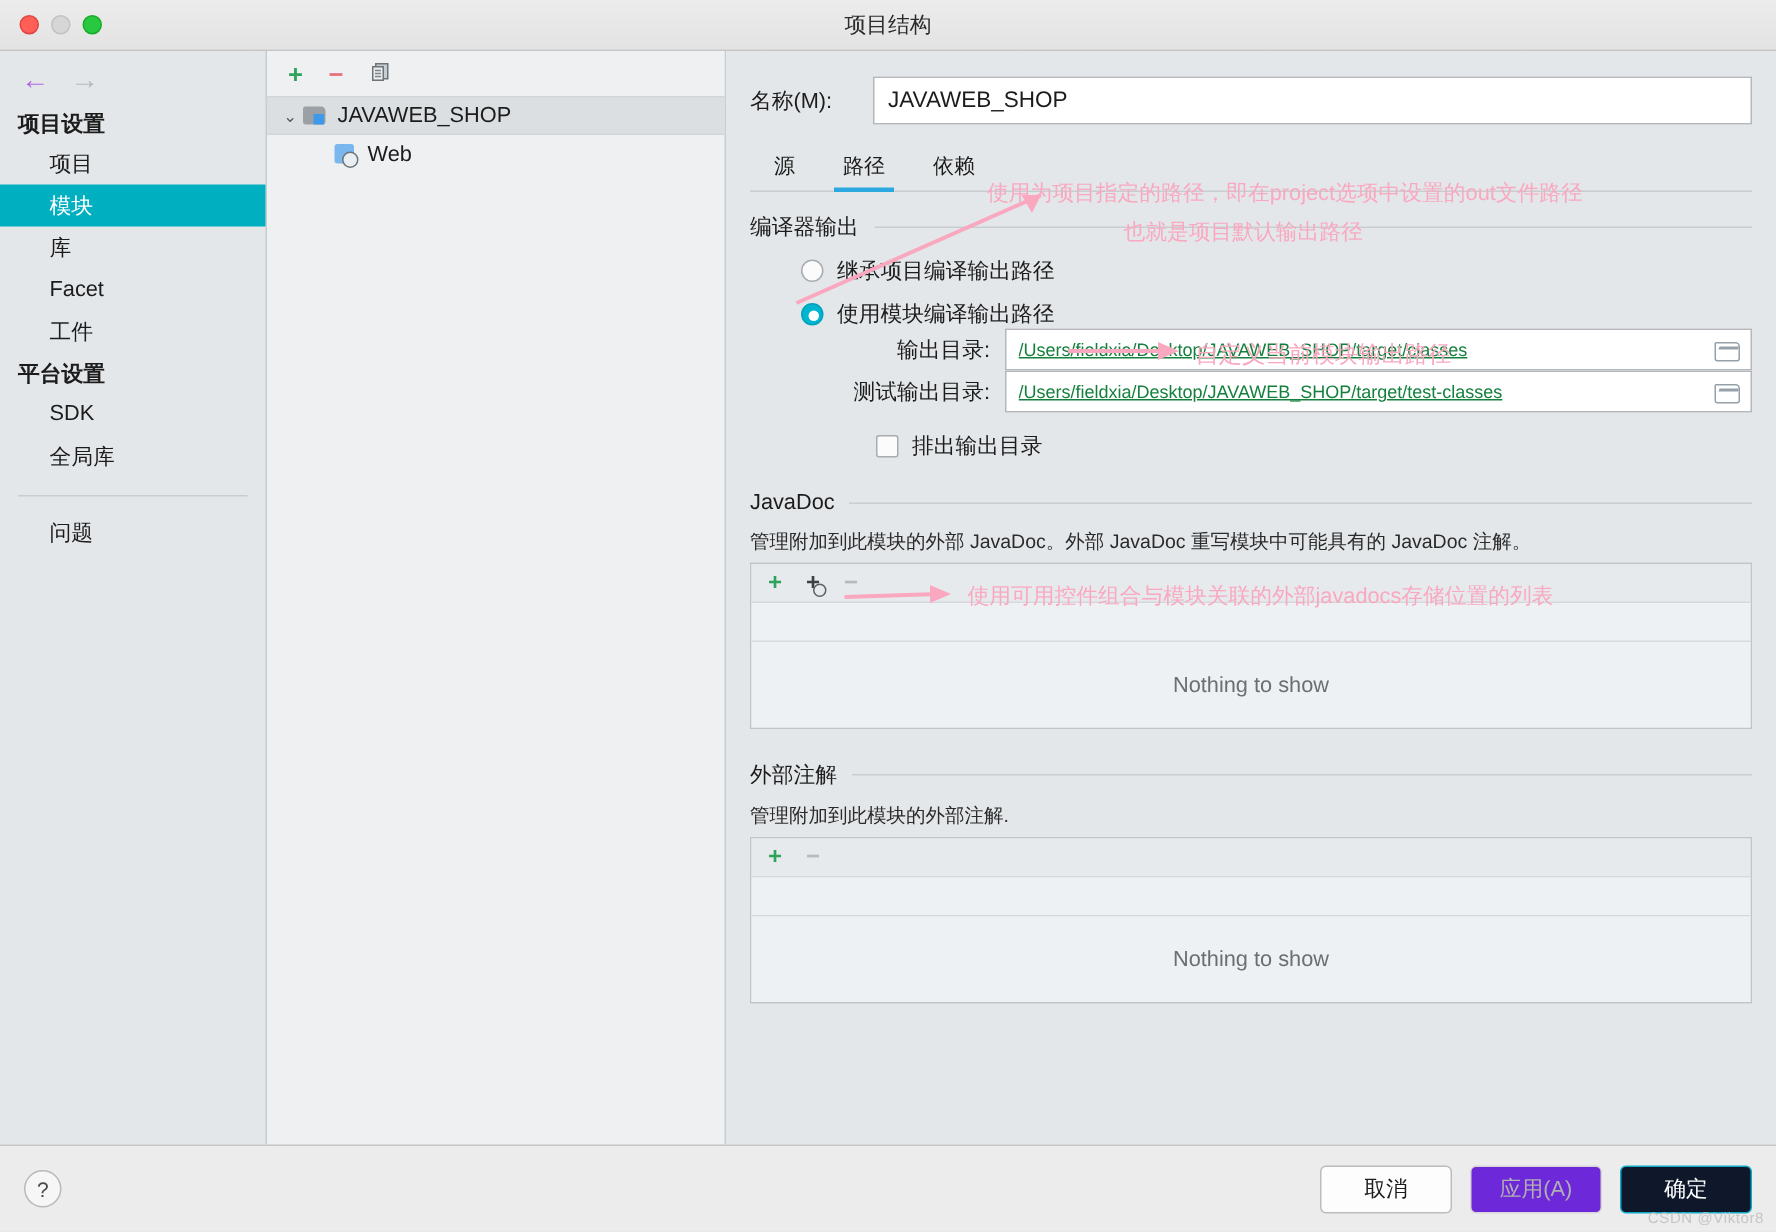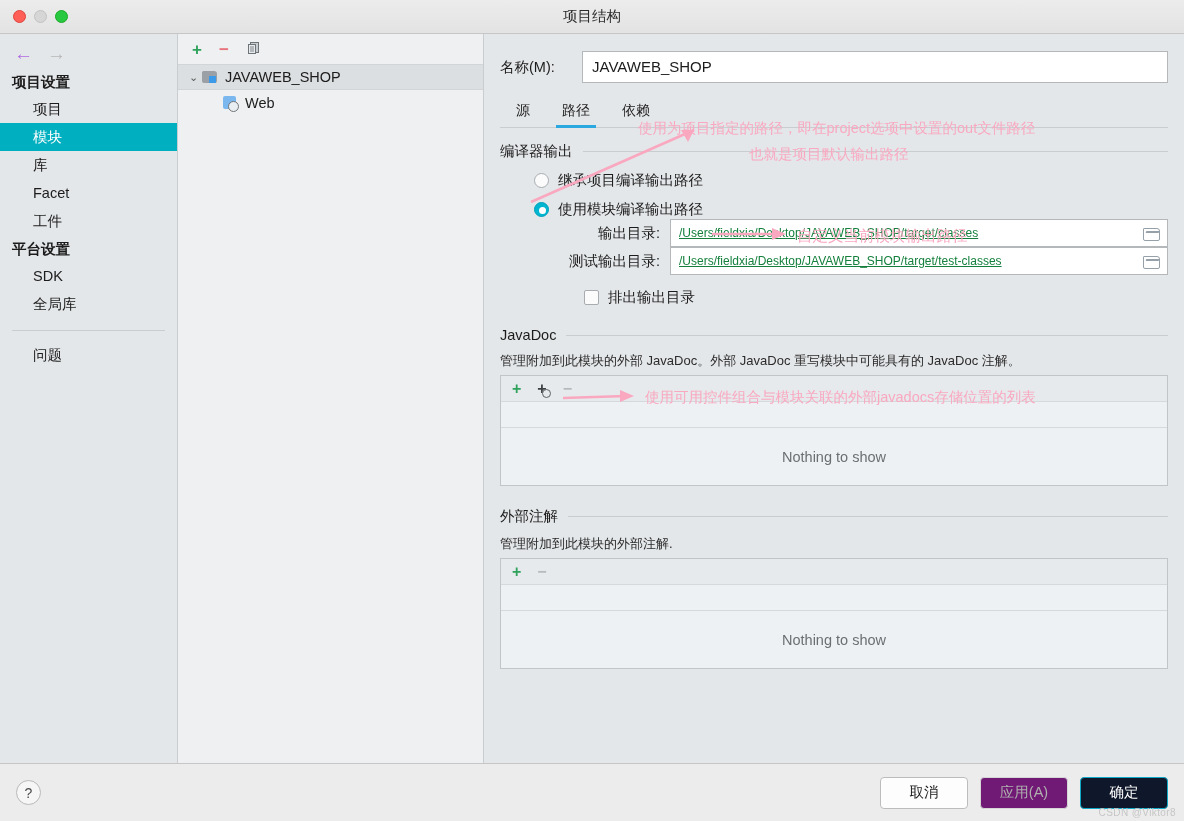--- a/index.html
+++ b/index.html
@@ -194,21 +194,21 @@
     width:25px; height:25px; border-radius:50%; border:1px solid #b9b9b9;
     background:#f6f6f6; color:#4a4a4a; font-size:14px;
     display:flex; align-items:center; justify-content:center;
   }
   .footer-spacer { flex:1 1 auto; }
   .btn {
     height:32px; min-width:88px; border-radius:4px; font-size:14.5px;
     display:flex; align-items:center; justify-content:center; margin-left:12px;
     border:1px solid #bcbcbc; background:#fdfdfd; color:#1c1c1c;
   }
-  .btn.disabled { color:#b0b0b0; background:#701a75; border-color:#d6d6d6; }
+  .btn.disabled { color:#b0b0b0; background:#6d28d9; border-color:#d6d6d6; }
   .btn.primary { background:#0f172a; border-color:#0fa8c6; color:#ffffff; }
   .watermark {
     position:absolute; right:8px; bottom:3px; font-size:10px; color:#c6c6c6;
     letter-spacing:0.4px;
   }
 </style>
 </head>
 <body>
 
 <div id="window">
@@ -375,16 +375,16 @@
   <line x1="531" y1="202" x2="694" y2="130" stroke="#f9a8c0" stroke-width="2.6"></line>
   <polygon points="694,130 681,130 688,142" fill="#f9a8c0"></polygon>
 
   <line x1="712" y1="234" x2="778" y2="234" stroke="#f9a8c0" stroke-width="2.6"></line>
   <polygon points="786,234 772,228 772,240" fill="#f9a8c0"></polygon>
 
   <line x1="563" y1="398" x2="626" y2="396" stroke="#f9a8c0" stroke-width="2.6"></line>
   <polygon points="634,396 620,390 620,402" fill="#f9a8c0"></polygon>
 </svg>
 
-<div class="annot annot-text" style="left:638px; top:119px;">使用为项目指定的路径，即在project选项中设置的out文件路径</div>
+<div class="annot annot-text" style="left:658px; top:119px;">使用为项目指定的路径，即在project选项中设置的out文件路径</div>
 <div class="annot annot-text" style="left:749px; top:145px;">也就是项目默认输出路径</div>
 <div class="annot annot-text" style="left:797px; top:226px; font-size:15.5px;">自定义当前模块输出路径</div>
 <div class="annot annot-text" style="left:645px; top:388px;">使用可用控件组合与模块关联的外部javadocs存储位置的列表</div>
 
 </body></html>

